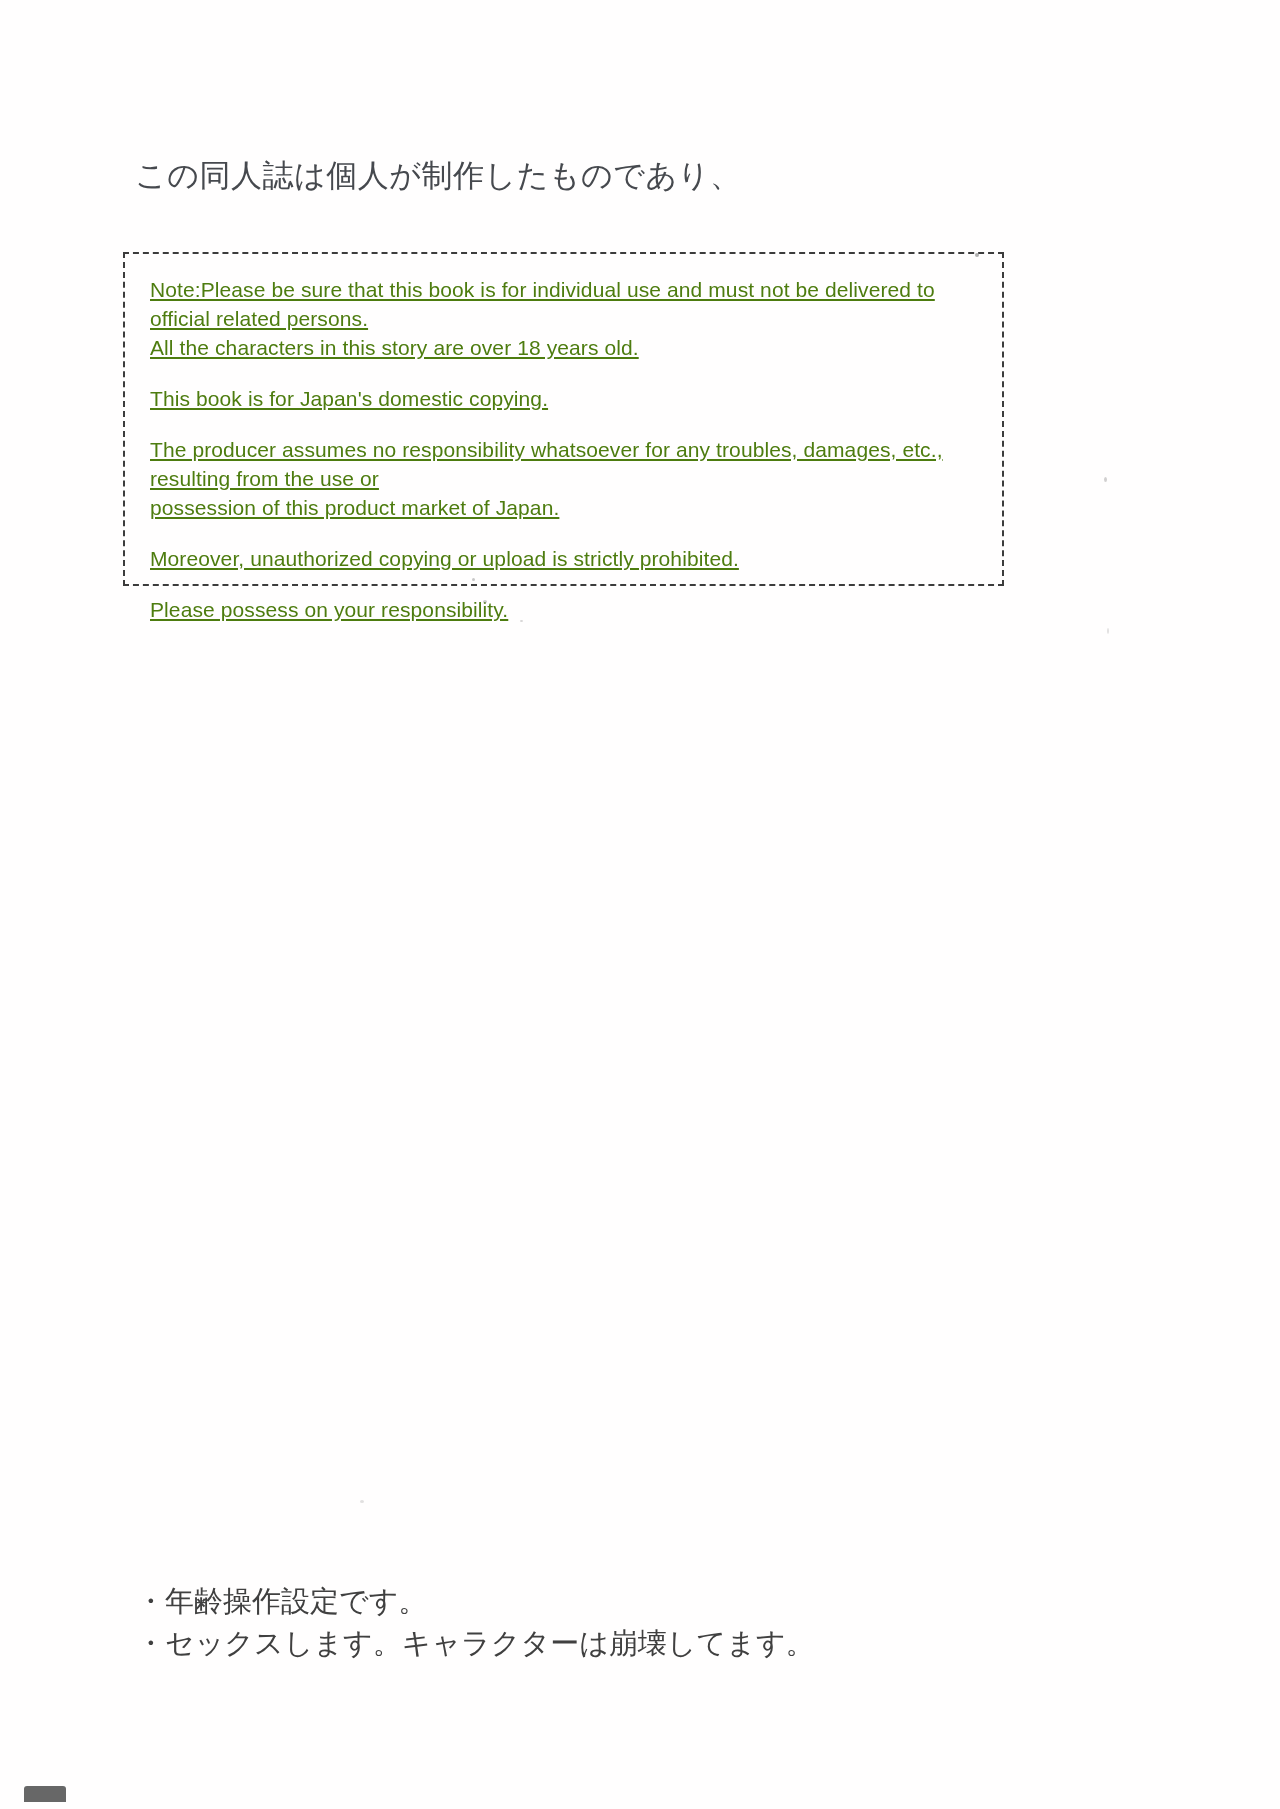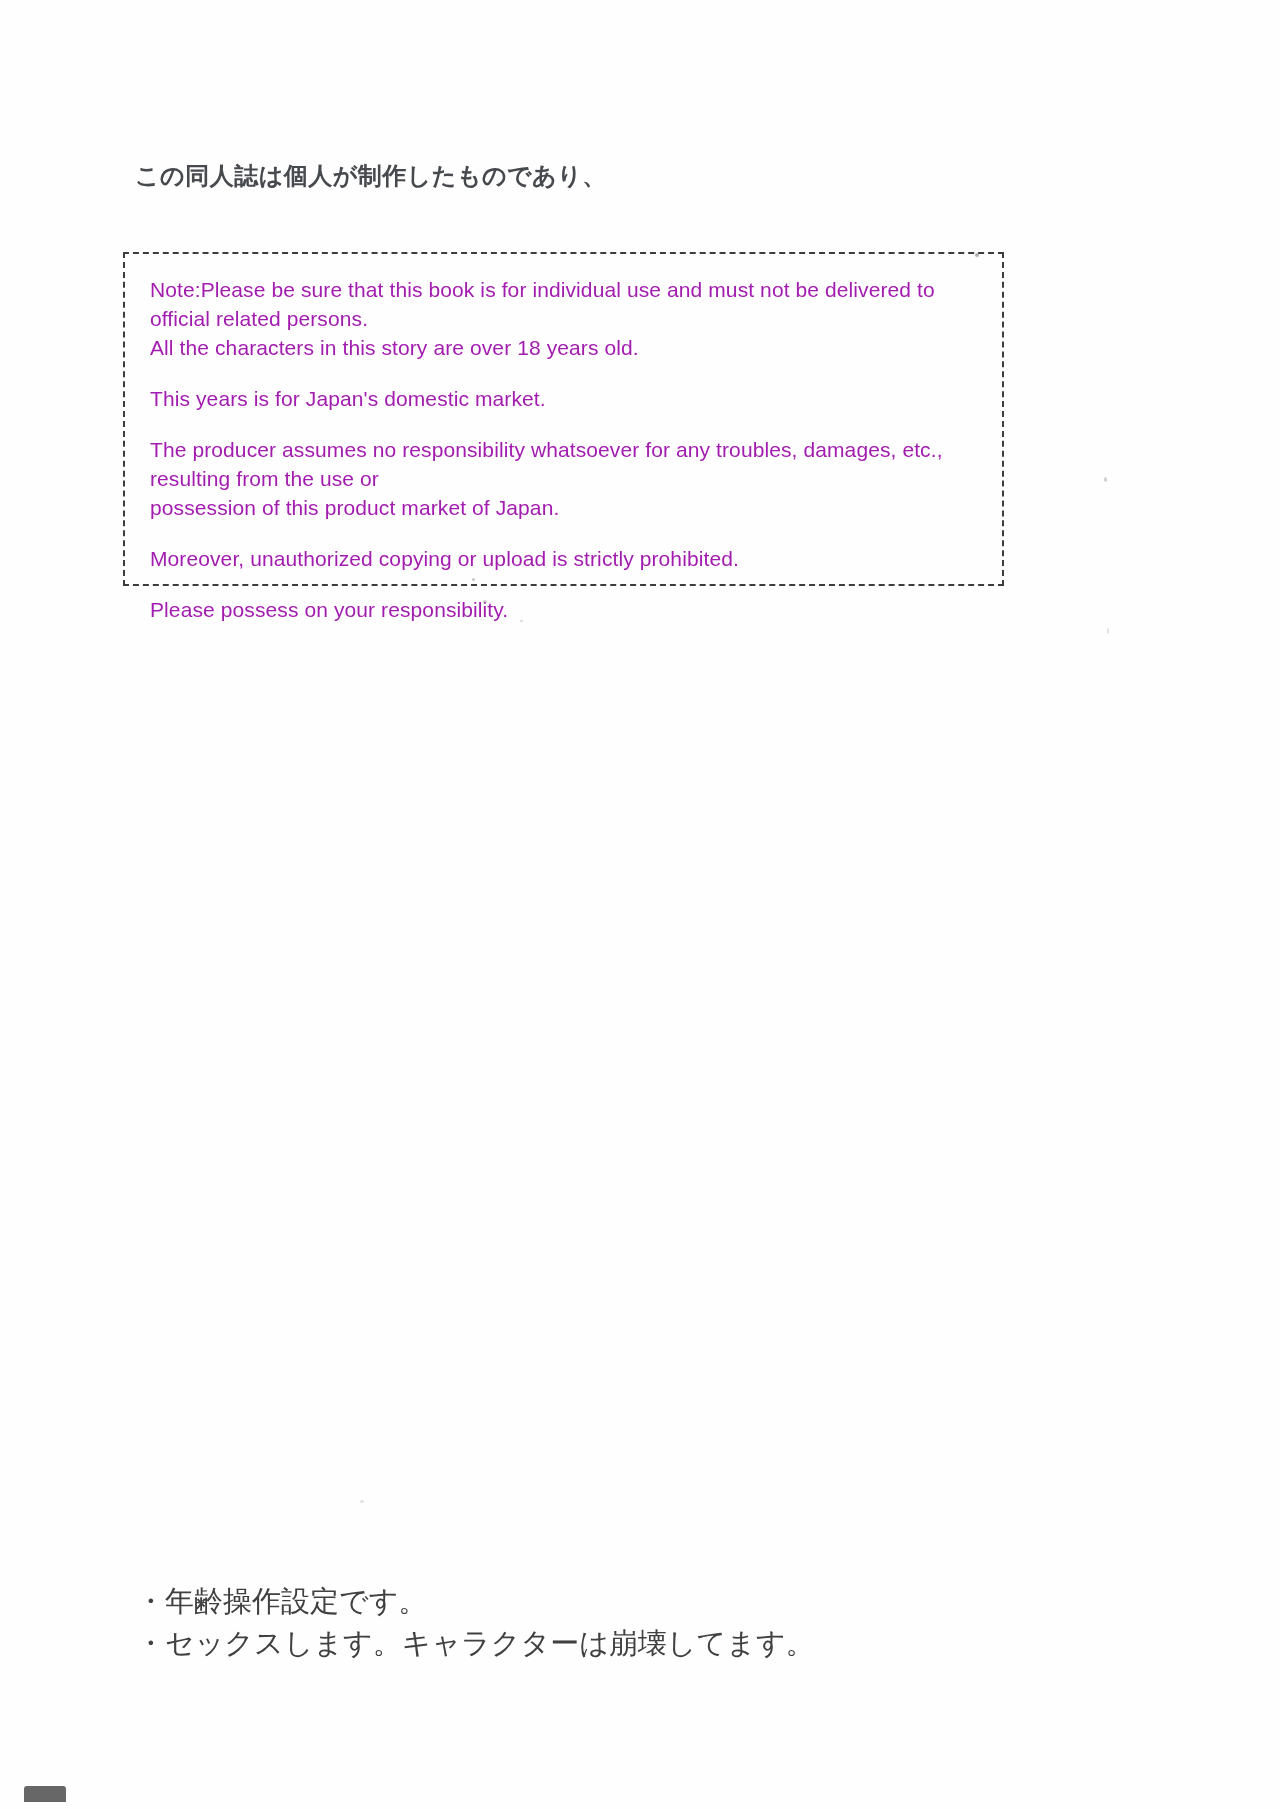--- a/index.html
+++ b/index.html
@@ -17,43 +17,43 @@
   .page {
     position: absolute;
     inset: 0;
     background: #fffefe;
   }
   .jp-header {
     position: absolute;
     left: 135px;
     top: 158px;
     color: #46494e;
-    font-size: 24px;
+    font-size: 31px;
     line-height: 36px;
     letter-spacing: 0.5px;
     white-space: nowrap;
-    font-weight: bold;
   }
   .notice-box {
     position: absolute;
     left: 123px;
     top: 252px;
     width: 881px;
     height: 334px;
     box-sizing: border-box;
     border: 2px dashed #3c3c3c;
     padding: 21px 18px 0 25px;
   }
   .notice-box p {
     margin: 0 0 22px 0;
-    color: #a21caf;
+    color: #4d7c0f;
     font-size: 21px;
     line-height: 29px;
     white-space: pre-line;
     letter-spacing: 0.1px;
+    text-decoration: underline;
   }
   .jp-footer {
     position: absolute;
     left: 136px;
     top: 1580px;
     color: #404040;
     font-size: 29px;
     line-height: 42px;
     white-space: nowrap;
   }
@@ -86,21 +86,21 @@
 
 <div class="page">
 
   <div class="jp-header">
     <div>この同人誌は個人が制作したものであり、</div>
   </div>
 
   <div class="notice-box">
     <p>Note:Please be sure that this book is for individual use and must not be delivered to official related persons.
 All the characters in this story are over 18 years old.</p>
-    <p>This years is for Japan's domestic market.</p>
+    <p>This book is for Japan's domestic copying.</p>
     <p>The producer assumes no responsibility whatsoever for any troubles, damages, etc., resulting from the use or
 possession of this product market of Japan.</p>
     <p>Moreover, unauthorized copying or upload is strictly prohibited.</p>
     <p>Please possess on your responsibility.</p>
   </div>
 
   <div class="jp-footer">
     <div>・年齢操作設定です。</div>
     <div>・セックスします。キャラクターは崩壊してます。</div>
   </div>

